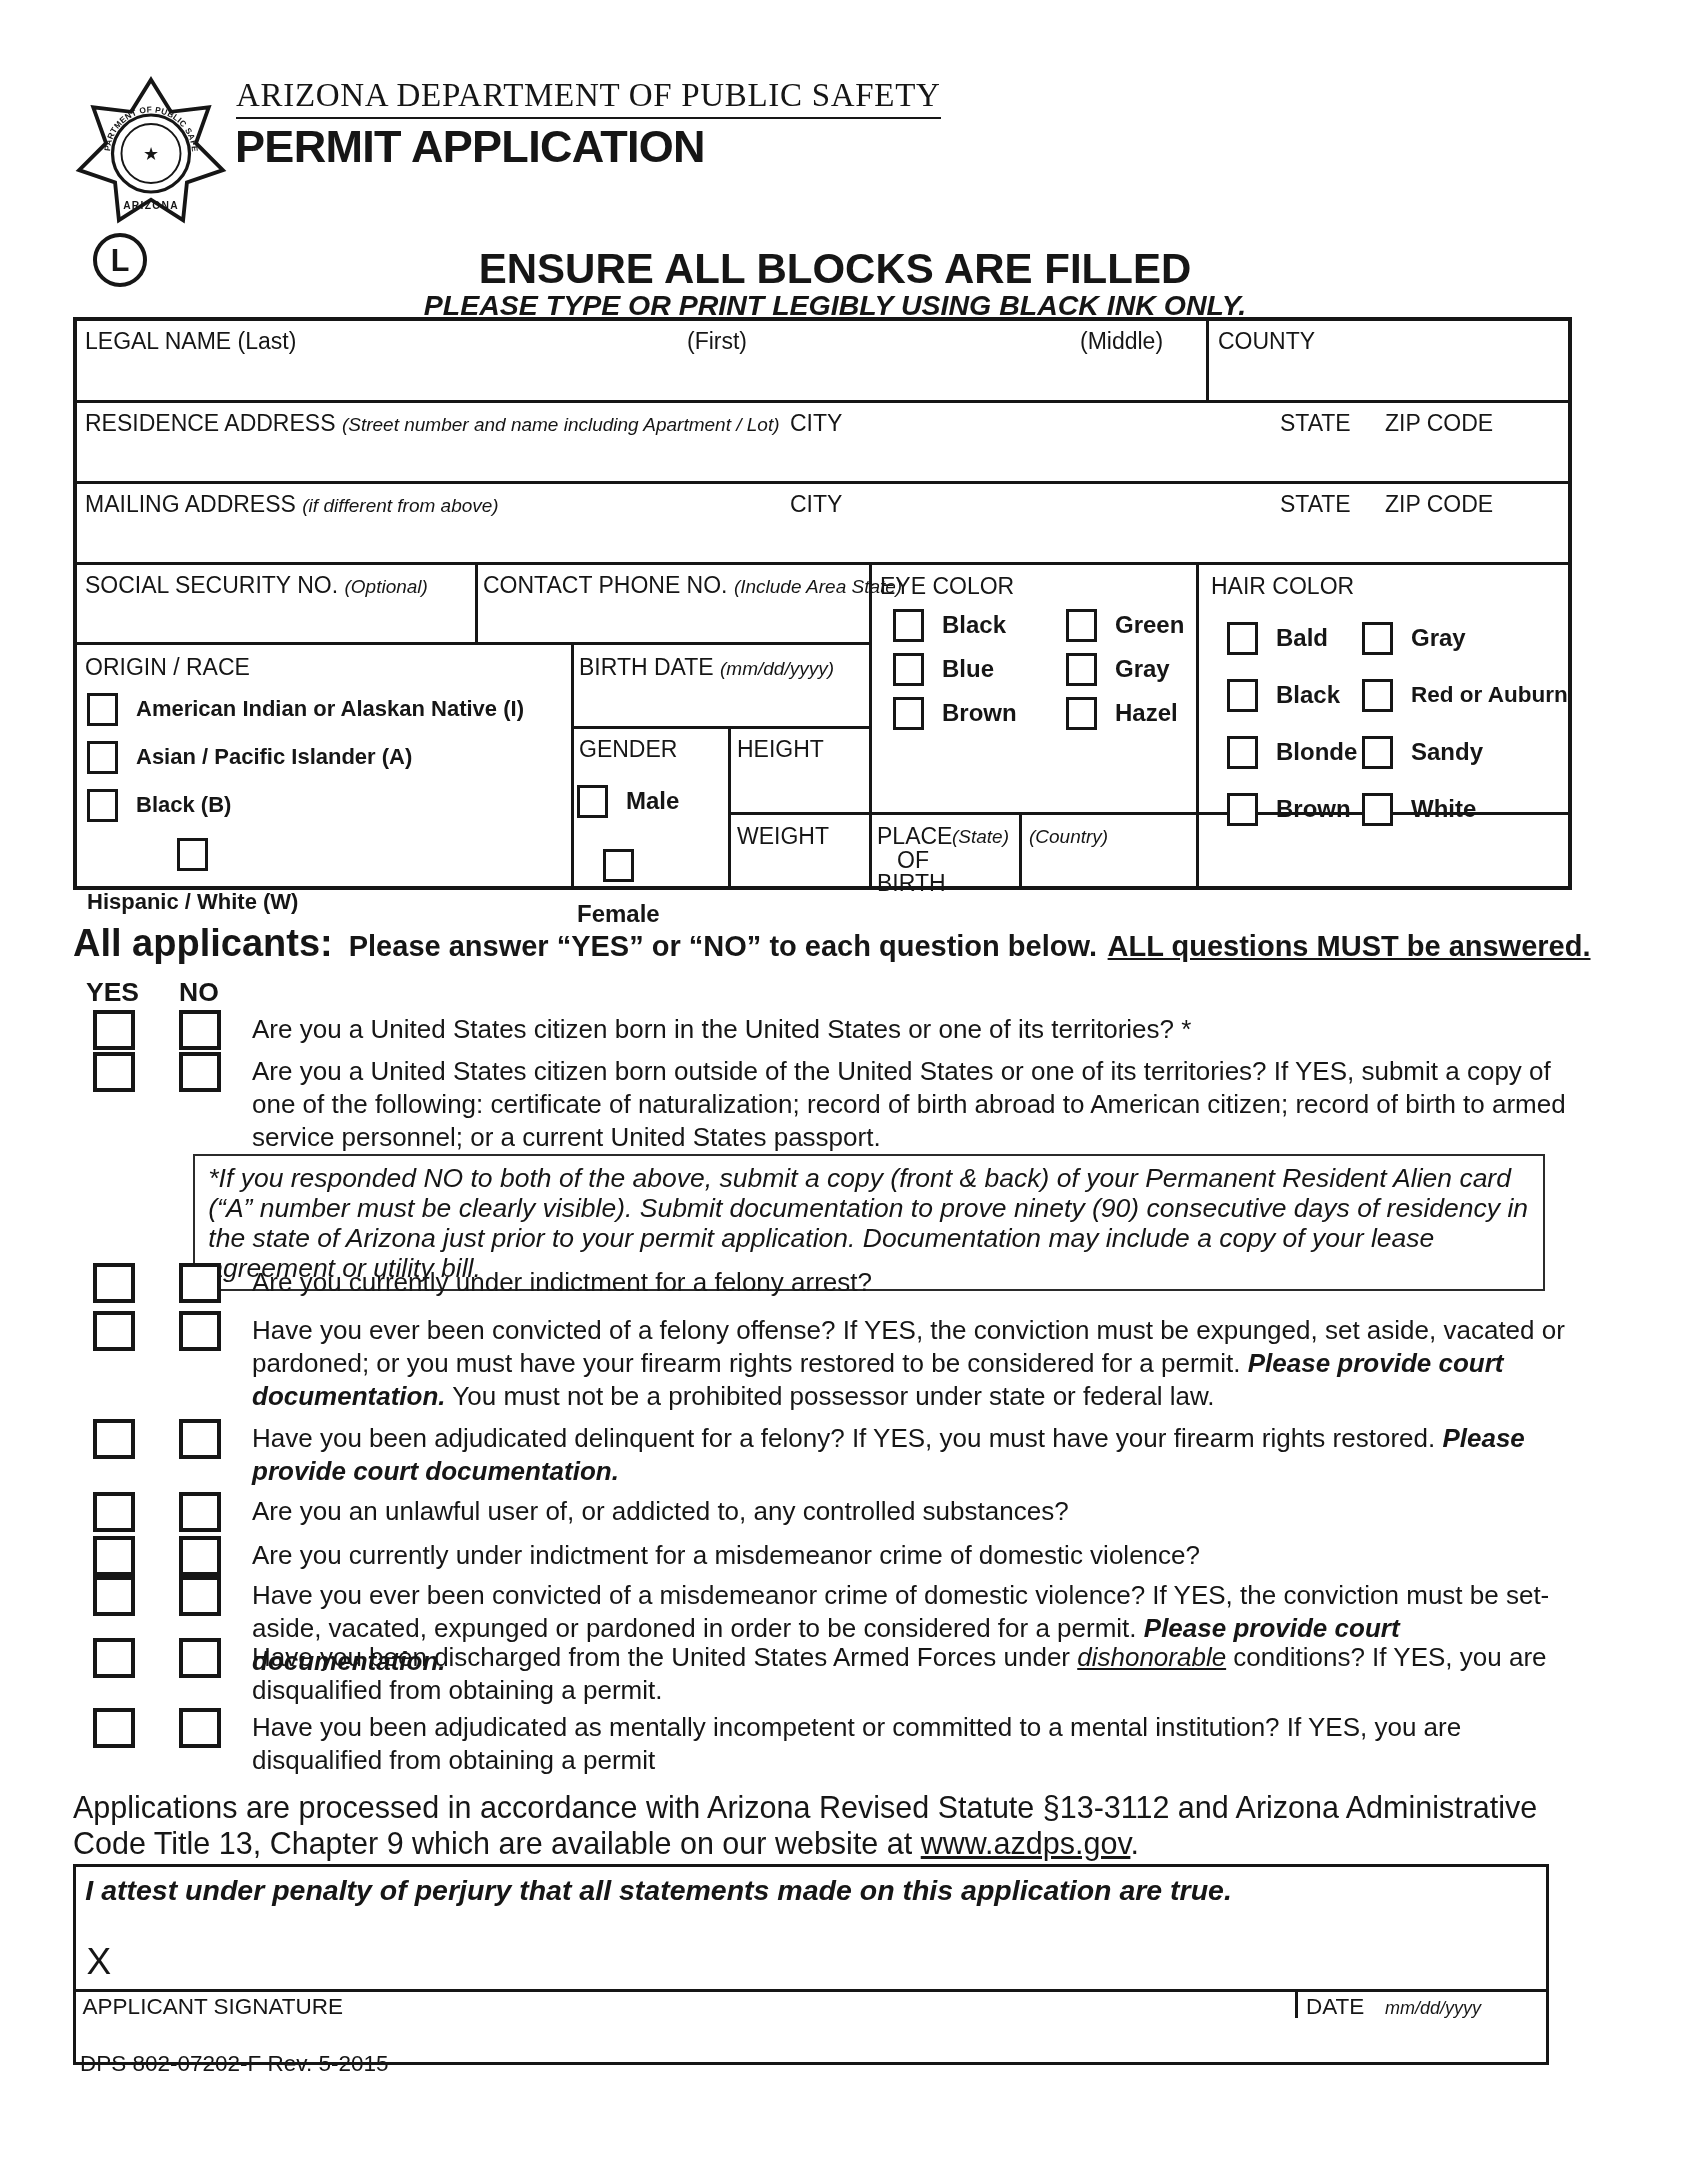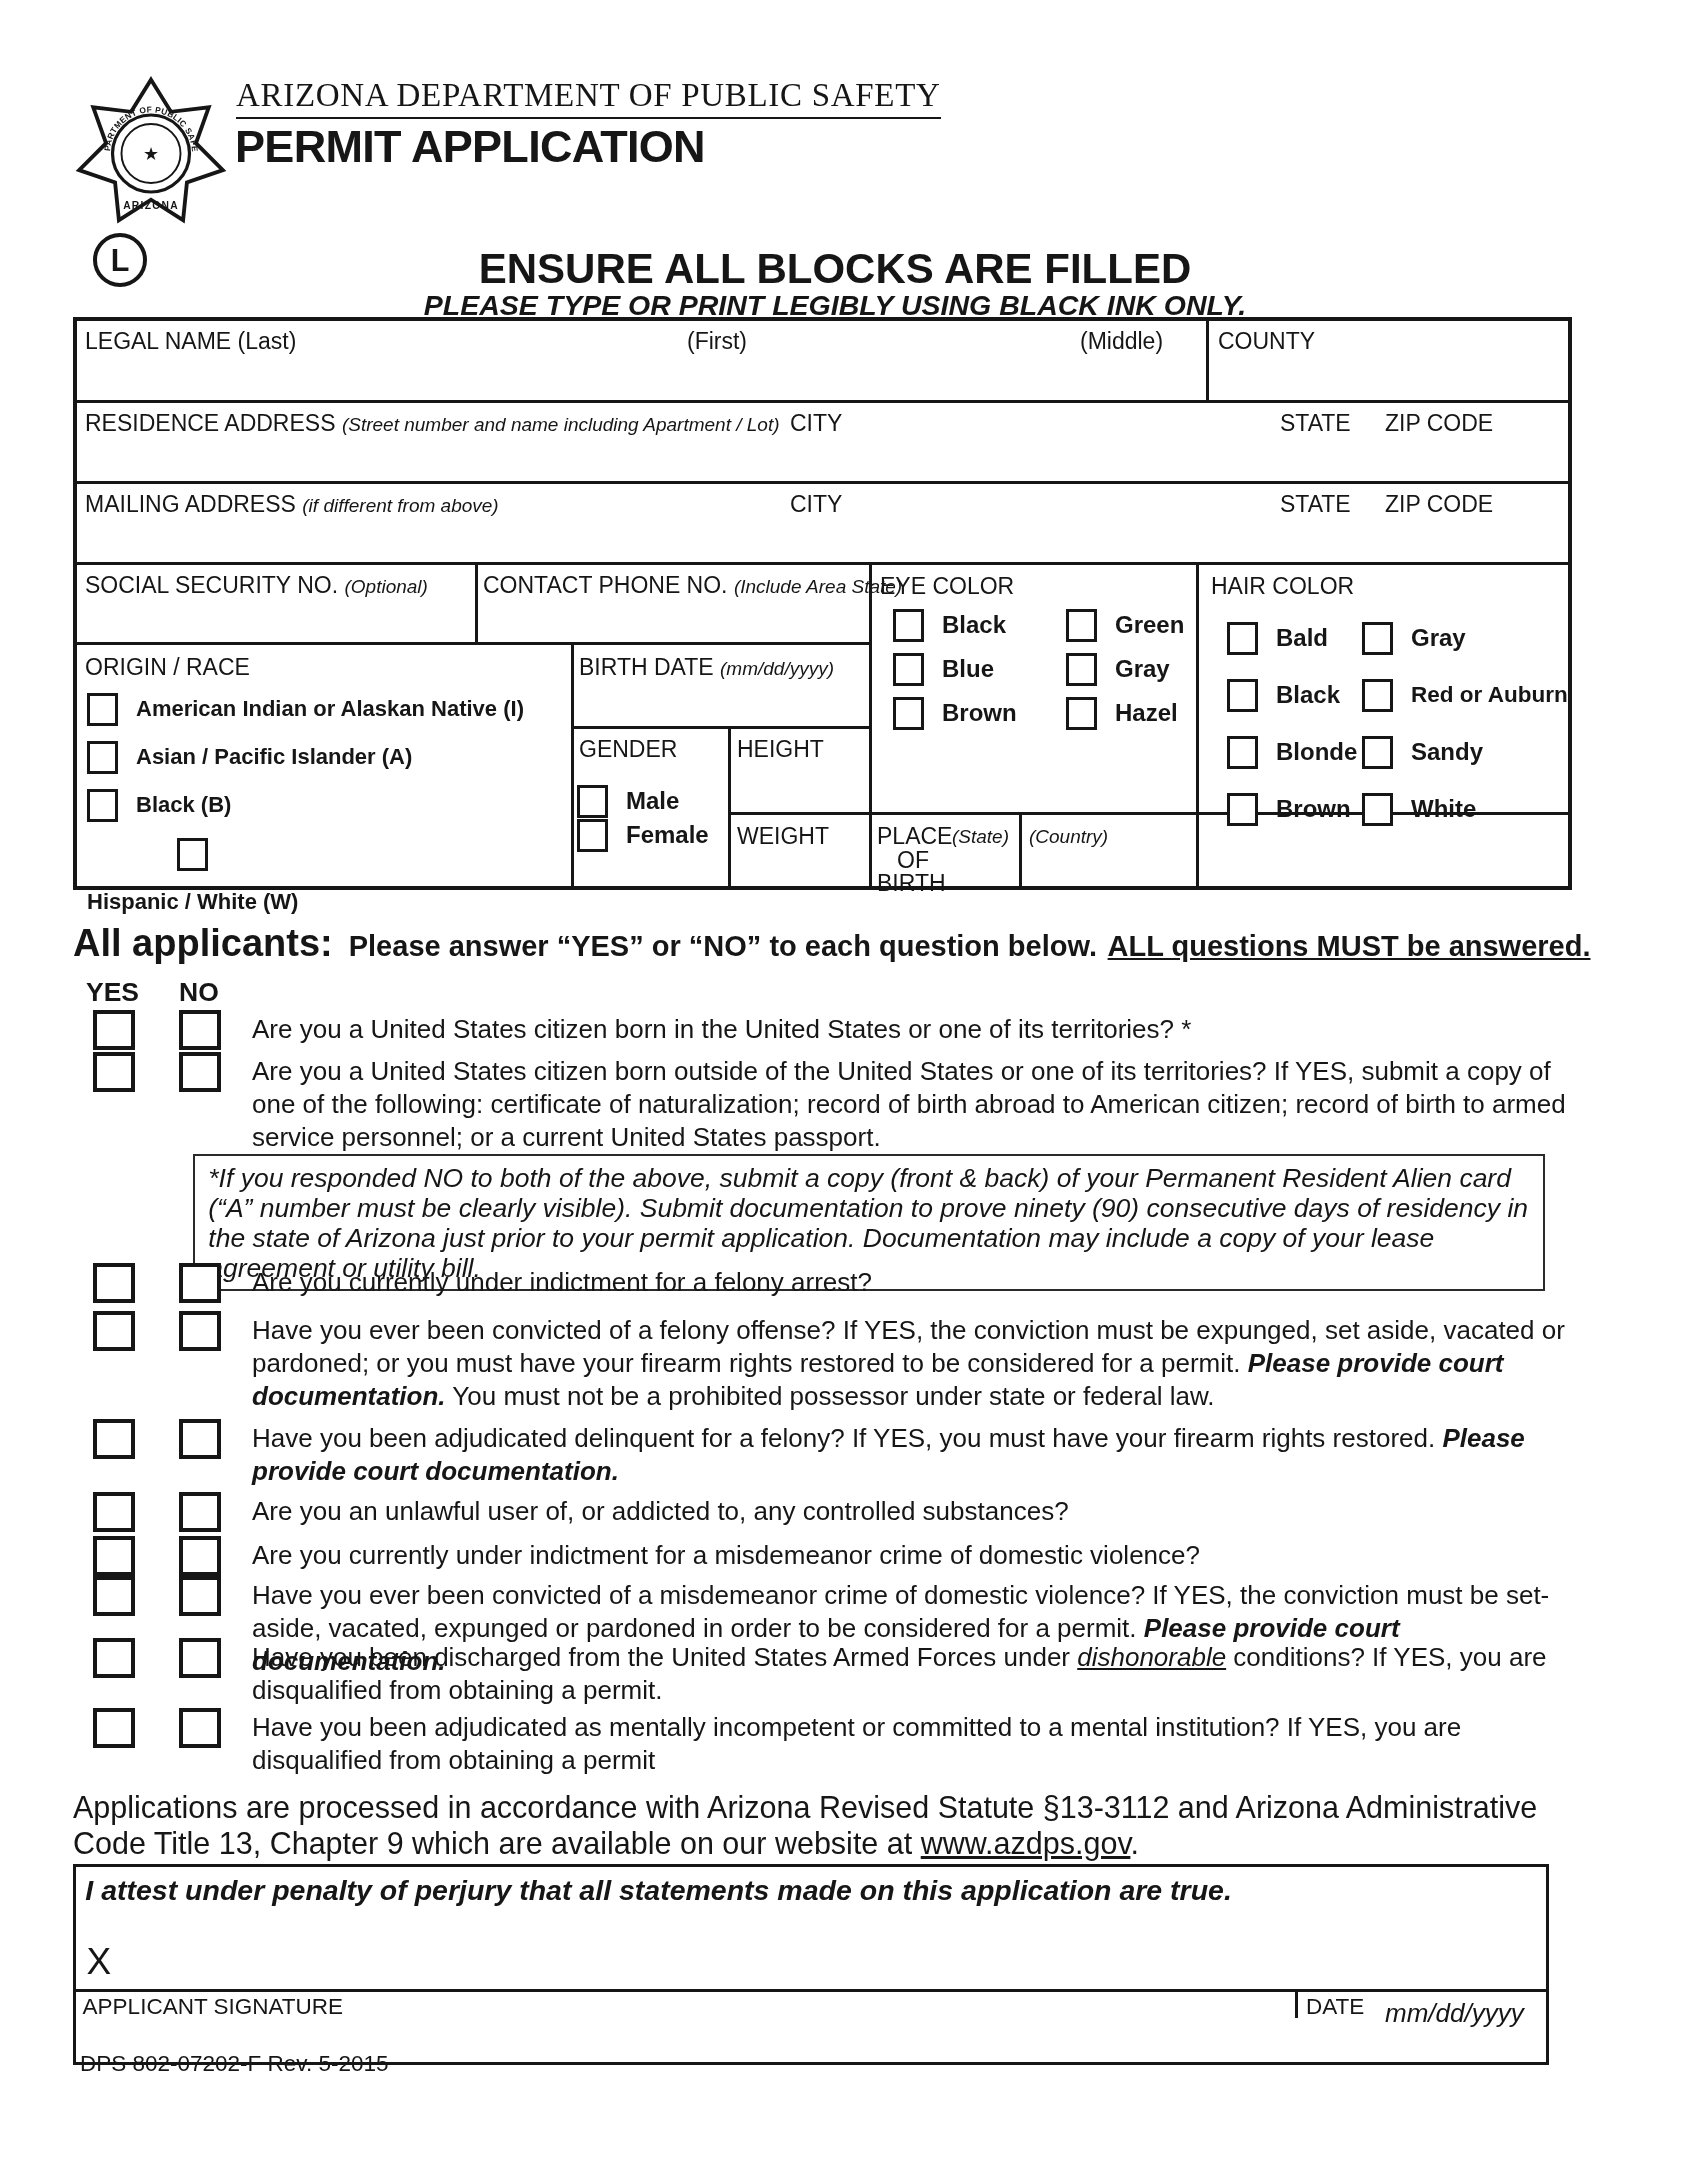--- a/index.html
+++ b/index.html
@@ -159,21 +159,21 @@
     </div>
     <div class="opt-item opt-sm" style="left:10px;top:517px;flex-direction:column;">
       <span class="opt-box"></span>
       <span class="opt-lab">Hispanic / White (W)</span>
     </div>
 
     <div class="opt-item" style="left:500px;top:464px;">
       <span class="opt-box"></span>
       <span class="opt-lab">Male</span>
     </div>
-    <div class="opt-item" style="left:500px;top:498px;">
+    <div class="opt-item" style="left:500px;top:528px;flex-direction:column;">
       <span class="opt-box"></span>
       <span class="opt-lab">Female</span>
     </div>
 
     <div class="opt-item" style="left:816px;top:288px;">
       <span class="opt-box"></span>
       <span class="opt-lab">Black</span>
     </div>
     <div class="opt-item" style="left:989px;top:288px;">
       <span class="opt-box"></span>
@@ -316,20 +316,20 @@
   </div>
 
   <div class="attest">
     <div class="attest-text">I attest under penalty of perjury that all statements made on this application are true.</div>
     <div class="sigx">X</div>
     <div class="fill" style="left:66px;top:73px;width:1126px;height:46px;"></div>
     <div class="hl" style="left:0;width:1470px;top:122px;"></div>
     <div class="vl" style="left:1219px;top:122px;height:28.5px;"></div>
     <div class="siglab" style="left:6.6px;top:127px;text-align:right;">APPLICANT SIGNATURE</div>
     <div class="siglab" style="left:1230px;top:127px;">DATE</div>
-    <div class="siglab it" style="left:1309px;top:131px;font-size:26px;">mm/dd/yyyy</div>
+    <div class="siglab it" style="left:1309px;top:131px;font-size:18px;">mm/dd/yyyy</div>
     <div class="fill" style="left:1222px;top:125px;width:245px;height:26.5px;"></div>
   </div>
 
   <div class="footnum">DPS 802-07202-F Rev. 5-2015</div>
 
 </div>
 
 
 </body></html>

